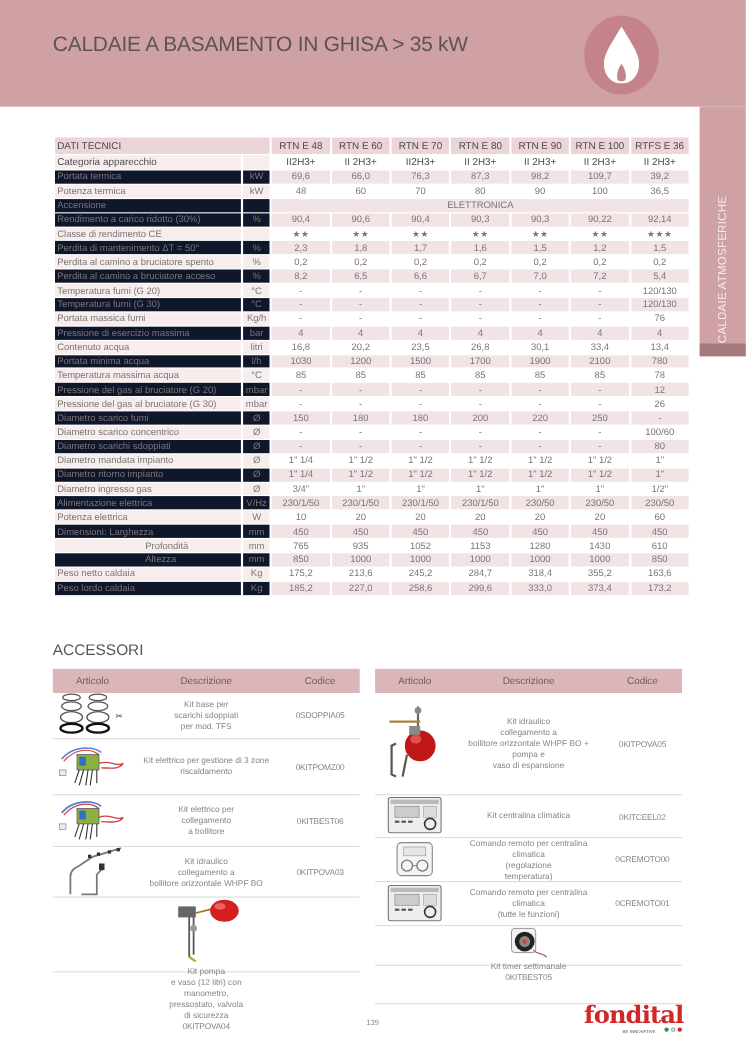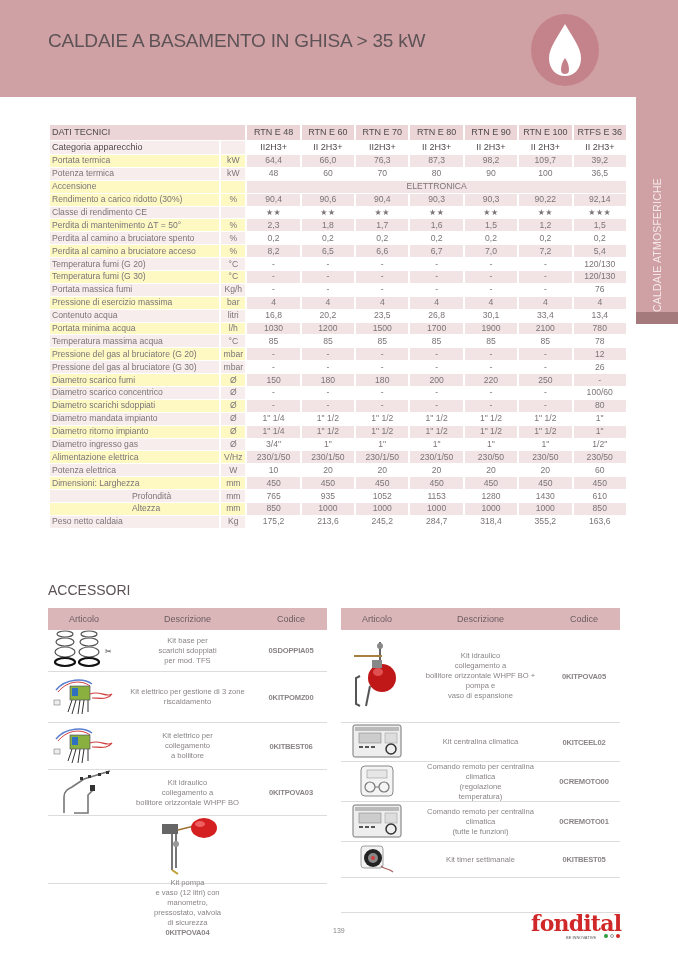--- a/index.html
+++ b/index.html
@@ -14,37 +14,37 @@
 
   .spec { position: absolute; left: 48px; top: 124px; width: 580px; border-collapse: separate; border-spacing: 2px 1px; font-family: "Liberation Sans", sans-serif; font-size: 8.6px; }
   .spec td { height: 11.9px; padding: 0 2px; line-height: 11px; white-space: nowrap; color: #7b7477; }
   .spec .hdr td { background: #ebd5d6; color: #4f4a4c; height: 15px; font-size: 9px; }
   .spec .cat td { color: #4f4a4c; font-size: 9px; height: 13px; }
   .spec td.lbl { width: 168px; }
   .spec td.unit { width: 24px; text-align: center; }
   .spec td.val { text-align: center; width: 52px; }
   .spec tr.shade td { background: #f2e4e5; }
   .spec td.lbl, .spec td.unit { background: #f7eded; }
-  .spec tr.shade td.lbl, .spec tr.shade td.unit { background: #fef9c3; }
+  .spec tr.shade td.lbl, .spec tr.shade td.unit { background: #0f172a; }
   .spec .hdr td.lbl { background: #ebd5d6; margin-left: 16px; }
   .spec td.indent2 { padding-left: 82px; }
   .stars { color: #555; font-size: 8px; letter-spacing: 0.5px; }
 
   .acc-title { position: absolute; left: 48px; top: 582px; font-size: 14px; color: #5d5356; font-family: "Liberation Sans", sans-serif; }
   .acc-table { position: absolute; width: 279px; font-family: "Liberation Sans", sans-serif; }
   .acc-left { left: 48px; top: 608px; }
   .acc-right { left: 341px; top: 608px; }
   .acc-head { display: flex; height: 22px; background: #dbb6b8; align-items: center; font-size: 9px; color: #6a5d60; }
   .acc-head .c1 { width: 72px; text-align: center; }
   .acc-head .c2 { width: 135px; text-align: center; }
   .acc-head .c3 { width: 72px; text-align: center; }
   .acc-row { display: flex; align-items: center; border-bottom: 1px solid #dcdcdc; font-size: 7.6px; color: #8a8486; }
   .acc-row .c1 { width: 72px; display: flex; justify-content: center; align-items: center; }
   .acc-row .c2 { width: 135px; text-align: center; line-height: 10px; }
-  .acc-row .c3 { width: 72px; text-align: center; letter-spacing: -0.2px; font-weight: bold; }
+  .acc-row .c3 { width: 72px; text-align: center; letter-spacing: -0.2px; }
   .desc-line { display: block; }
 
   .page-num { position: absolute; left: 333px; top: 927px; font-size: 7px; color: #888; font-family: "Liberation Sans", sans-serif; }
   .logo { position: absolute; left: 531px; top: 910px; font-family: "DejaVu Serif", serif; font-weight: bold; font-size: 22px; color: #d02828; letter-spacing: -0.8px; }
   .logo-tag { position: absolute; left: 566px; top: 935px; font-size: 4px; color: #555; font-family: "Liberation Sans", sans-serif; }
   .dots { position: absolute; left: 604px; top: 934px; display: flex; gap: 2px; }
   .dots span { width: 4px; height: 4px; border-radius: 50%; display: block; }
   .footer-line { position: absolute; left: 341px; top: 912px; width: 279px; height: 1px; background: #dcdcdc; }
 </style>
 </head>
@@ -81,21 +81,21 @@
         <td class="val">II 2H3+</td>
         <td class="val">II2H3+</td>
         <td class="val">II 2H3+</td>
         <td class="val">II 2H3+</td>
         <td class="val">II 2H3+</td>
         <td class="val">II 2H3+</td>
       </tr>
       <tr class="shade">
         <td class="lbl">Portata termica</td>
         <td class="unit">kW</td>
-        <td class="val">64,4</td>
+        <td class="val">69,6</td>
         <td class="val">66,0</td>
         <td class="val">76,3</td>
         <td class="val">87,3</td>
         <td class="val">98,2</td>
         <td class="val">109,7</td>
         <td class="val">39,2</td>
       </tr>
       <tr>
         <td class="lbl">Potenza termica</td>
         <td class="unit">kW</td>
@@ -390,20 +390,31 @@
       <tr>
         <td class="lbl">Peso netto caldaia</td>
         <td class="unit">Kg</td>
         <td class="val">175,2</td>
         <td class="val">213,6</td>
         <td class="val">245,2</td>
         <td class="val">284,7</td>
         <td class="val">318,4</td>
         <td class="val">355,2</td>
         <td class="val">163,6</td>
+      </tr>
+      <tr class="shade">
+        <td class="lbl">Peso lordo caldaia</td>
+        <td class="unit">Kg</td>
+        <td class="val">185,2</td>
+        <td class="val">227,0</td>
+        <td class="val">258,6</td>
+        <td class="val">299,6</td>
+        <td class="val">333,0</td>
+        <td class="val">373,4</td>
+        <td class="val">173,2</td>
       </tr>
     </tbody>
 </table>
 
 <div class="acc-title">ACCESSORI</div>
 
 <div class="acc-table acc-left">
   <div class="acc-head">
     <div class="c1">Articolo</div>
     <div class="c2">Descrizione</div>
@@ -595,21 +606,21 @@
               <rect x="20" y="23" width="4" height="2" fill="#555"></rect>
             </svg></span>
         </div>
         <div class="c2">
           <span class="desc-line">Comando remoto per centralina</span>
           <span class="desc-line">climatica</span>
           <span class="desc-line">(tutte le funzioni)</span>
         </div>
         <div class="c3">0CREMOTO01</div>
       </div>
-      <div class="acc-row" style="height: 36px;">
+      <div class="acc-row" style="height: 36px; flex-direction: column;">
         <div class="c1">
           <span><svg width="36" height="30" viewBox="0 0 36 30">
               <rect x="2" y="2" width="22" height="22" rx="3" fill="#f2f2f2" stroke="#888" stroke-width="0.8"></rect>
               <circle cx="14" cy="14" r="9" fill="#222"></circle>
               <circle cx="14" cy="14" r="5" fill="#888"></circle>
               <circle cx="14" cy="14" r="2" fill="#d04040"></circle>
               <path d="M22 22 C26 26 30 24 34 28" stroke="#aa6060" stroke-width="1.2" fill="none"></path>
             </svg></span>
         </div>
         <div class="c2">

